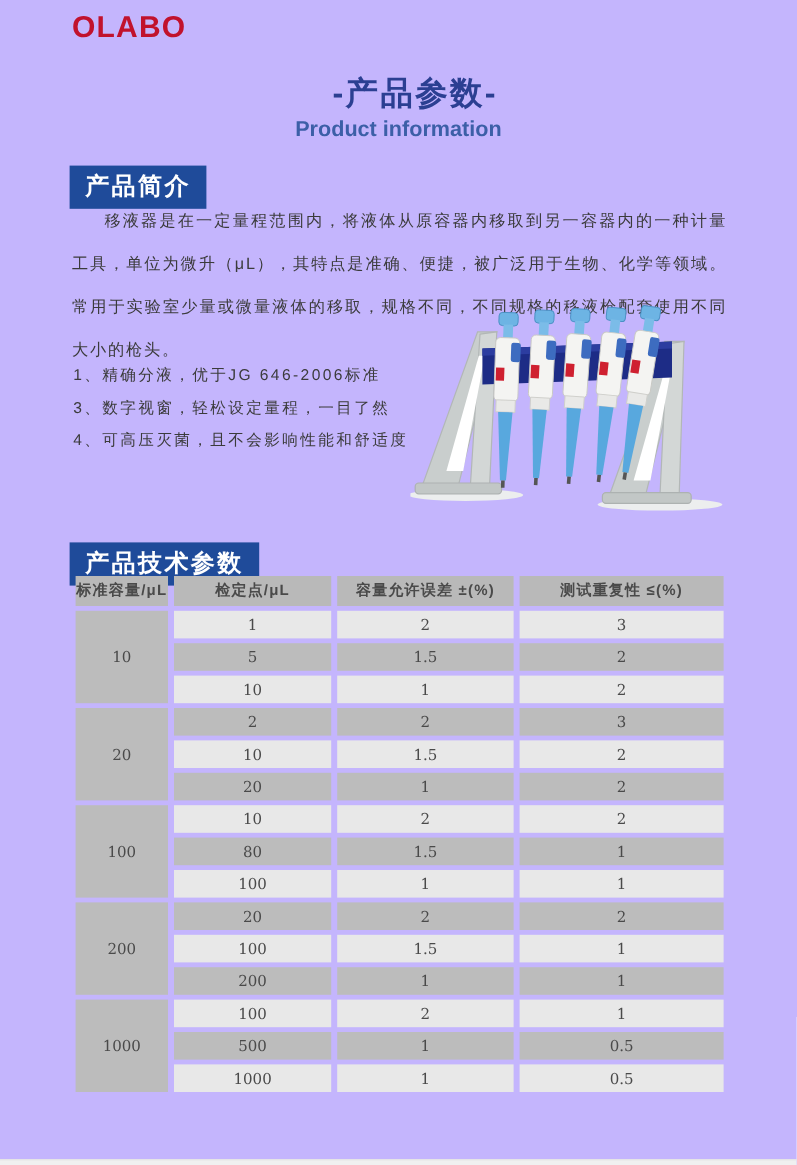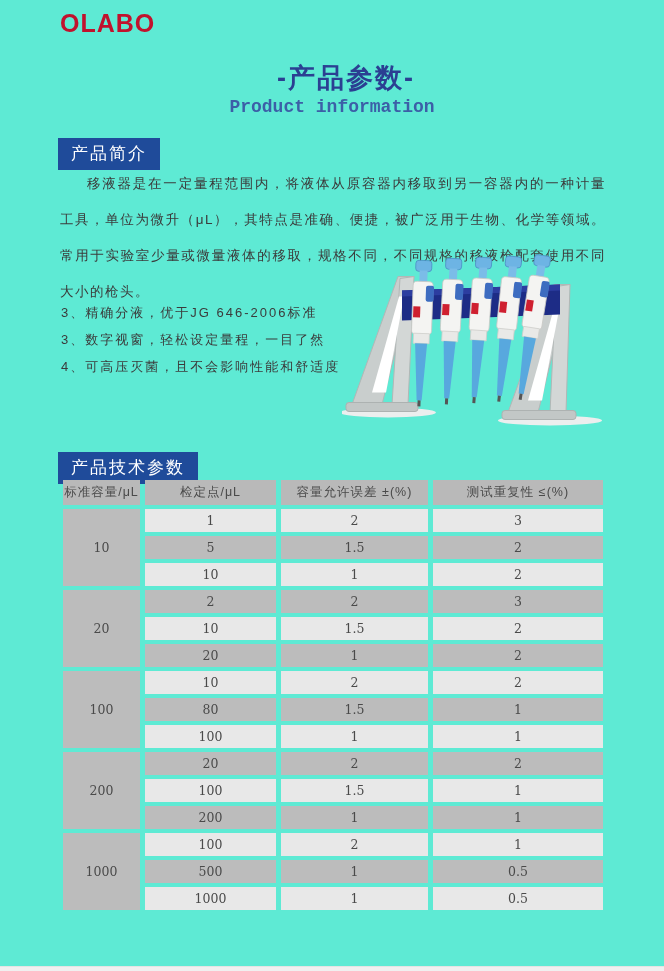--- a/index.html
+++ b/index.html
@@ -9,41 +9,41 @@
     --logo-red:#c1122d;
     --th-gray:#b9b9b9;
     --row-dark:#bcbcbc;
     --row-light:#e8e8e8;
     --text-dark:#3b3b3b;
     --table-text:#4a4a4a;
   }
   *{margin:0;padding:0;box-sizing:border-box;}
   html,body{background:#ffffff;}
   body{font-family:"Liberation Sans","DejaVu Sans",sans-serif;}
-  .page{position:relative;width:664px;height:971px;background:#5eead4;overflow:hidden;margin:0 auto;}
+  .page{position:relative;width:664px;height:971px;background:#c4b5fd;overflow:hidden;margin:0 auto;}
 
   .logo{position:absolute;left:60px;top:9px;font-size:25px;font-weight:bold;color:var(--logo-red);letter-spacing:1px;}
   .title{position:absolute;left:0;top:60px;width:100%;text-align:center;font-size:27px;font-weight:bold;color:var(--title-blue);letter-spacing:2px;padding-left:28px;}
-  .subtitle{position:absolute;left:0;top:97px;width:100%;text-align:center;font-size:18px;font-weight:600;color:var(--subtitle-blue);font-family:Liberation Mono, monospace;}
-
-  .sec-head{position:absolute;left:58px;background:var(--accent-blue);color:#ffffff;font-size:17px;font-weight:normal;letter-spacing:2px;padding:4px 13px 5px 13px;white-space:nowrap;}
+  .subtitle{position:absolute;left:0;top:97px;width:100%;text-align:center;font-size:18px;font-weight:600;color:var(--subtitle-blue);}
+
+  .sec-head{position:absolute;left:58px;background:var(--accent-blue);color:#ffffff;font-size:20px;font-weight:bold;letter-spacing:2px;padding:4px 13px 5px 13px;white-space:nowrap;}
   .sec-head.intro{top:138px;}
   .sec-head.features{top:267px;}
   .sec-head.specs{top:452px;}
 
   .intro-text{position:absolute;left:60px;top:166px;width:546px;font-size:13.5px;line-height:36px;letter-spacing:1.5px;color:var(--text-dark);text-indent:2em;text-align:justify;}
 
   .feature-list{position:absolute;left:61px;top:300px;list-style:none;font-size:13px;color:var(--text-dark);letter-spacing:2px;}
   .feature-list li{line-height:26px;margin-bottom:1px;white-space:nowrap;}
 
   .product-img{position:absolute;left:342px;top:254px;width:270px;height:176px;}
   .product-img svg{width:100%;height:100%;display:block;}
 
   table.specs{position:absolute;left:58px;top:476px;width:546px;border-collapse:separate;border-spacing:5px 4px;table-layout:fixed;}
-  table.specs th{background:var(--th-gray);color:var(--table-text);font-weight:normal;font-size:12.5px;height:25px;letter-spacing:1px;}
+  table.specs th{background:var(--th-gray);color:var(--table-text);font-weight:bold;font-size:12.5px;height:25px;letter-spacing:1px;}
   table.specs td{text-align:center;font-size:12.5px;color:var(--table-text);height:23px;font-family:"DejaVu Serif","Liberation Serif",serif;}
   table.specs td.light{background:var(--row-light);}
   table.specs td.dark{background:var(--row-dark);}
   table.specs td.group{background:var(--row-dark);font-size:12.5px;}
 
   .bottom-strip{position:absolute;left:0;top:966px;width:100%;height:5px;background:#f0f0f0;border-top:1px solid #e4e4e4;}
 </style>
 </head>
 <body>
 
@@ -51,21 +51,21 @@
 
   <div class="logo">OLABO</div>
 
   <div class="title">-产品参数-</div>
   <div class="subtitle">Product information</div>
 
   <div class="sec-head intro">产品简介</div>
   <p class="intro-text">移液器是在一定量程范围内，将液体从原容器内移取到另一容器内的一种计量工具，单位为微升（μL），其特点是准确、便捷，被广泛用于生物、化学等领域。常用于实验室少量或微量液体的移取，规格不同，不同规格的移液枪配套使用不同大小的枪头。</p>
 
   <ul class="feature-list" id="feature-list">
-      <li>3、精确分液，优于JG 646-2006标准</li>
+      <li>1、精确分液，优于JG 646-2006标准</li>
       <li>3、数字视窗，轻松设定量程，一目了然</li>
       <li>4、可高压灭菌，且不会影响性能和舒适度</li>
     </ul>
 
   <div class="product-img">
     <svg viewBox="0 0 270 175">
 
       <ellipse cx="46" cy="158" rx="48" ry="5" fill="#eceeee"></ellipse>
       <ellipse cx="208" cy="166" rx="52" ry="5" fill="#eceeee"></ellipse>
 

